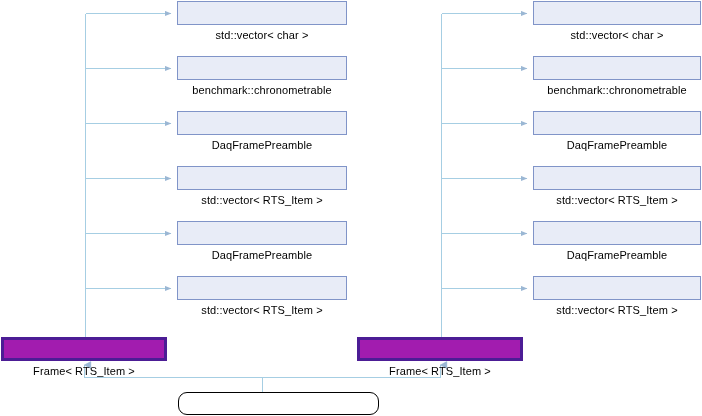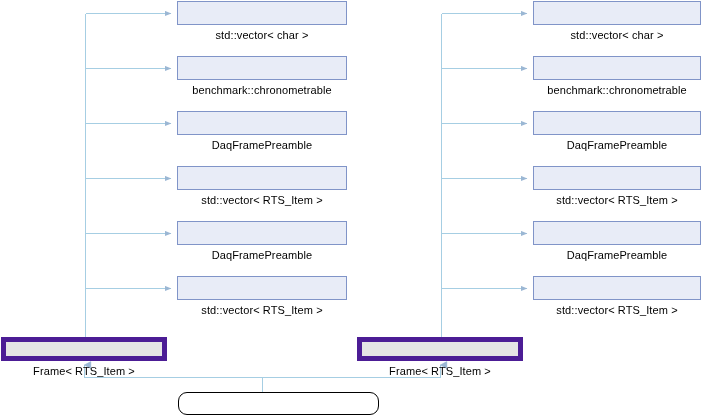--- a/index.html
+++ b/index.html
@@ -34,22 +34,22 @@
     color: #000000;
     white-space: nowrap;
     letter-spacing: 0.1px;
   }
   .node.usage {
     background: #e8ecf7;
     border: 1px solid #8094c8;
     box-shadow: 0 0 0 0 rgba(0,0,0,0);
   }
   .node.base {
-    background: #e5e5e5;
-    border: 5px solid #4c1d95;
+    background: #a21caf;
+    border: 3px solid #4c1d95;
   }
   .node.current {
     background: #ffffff;
     border: 1px solid #000000;
   }
   .node-label {
     display: block;
     padding: 0 4px;
     overflow: hidden;
     text-overflow: clip;

